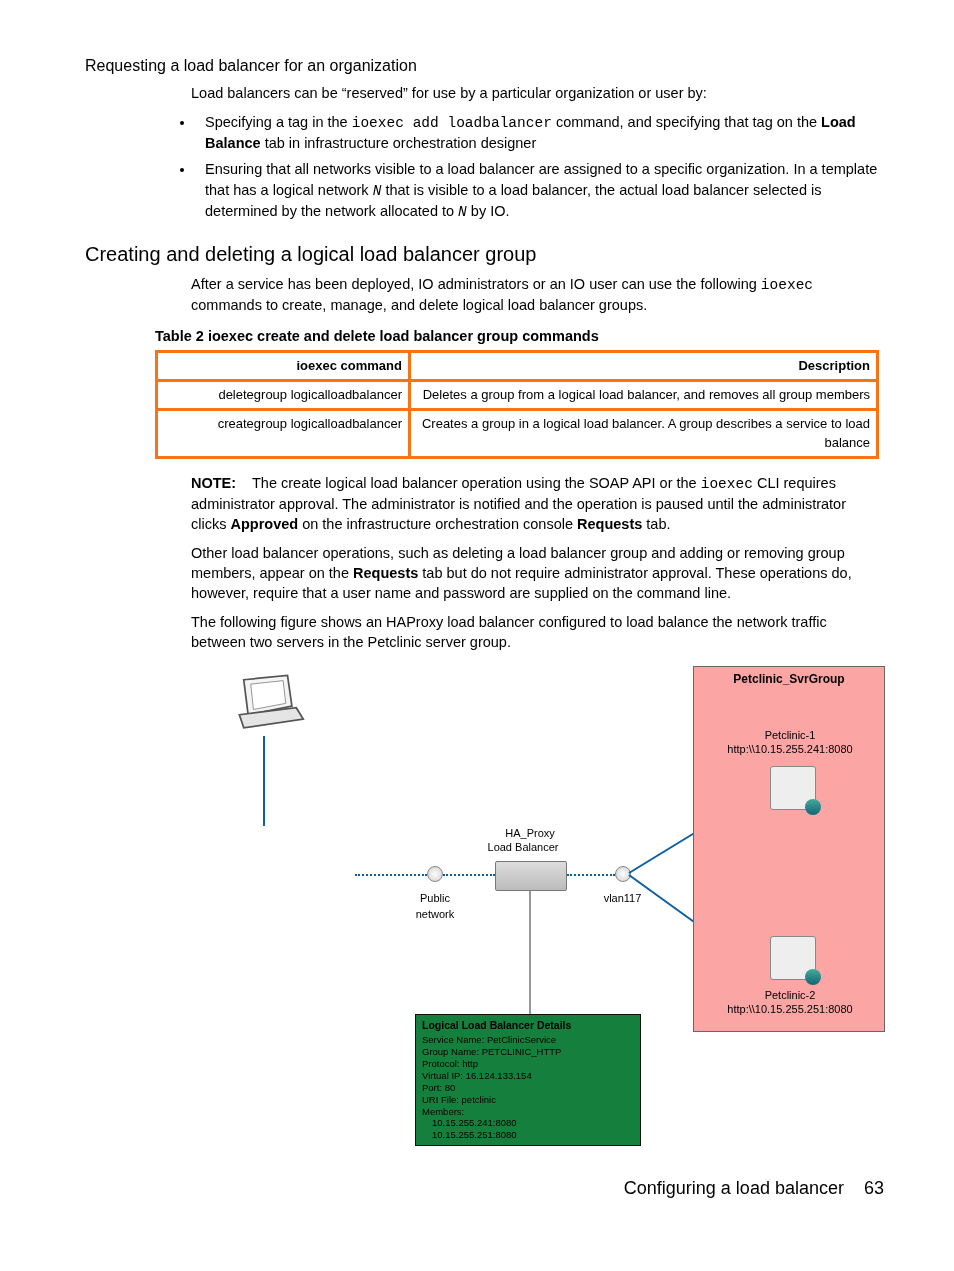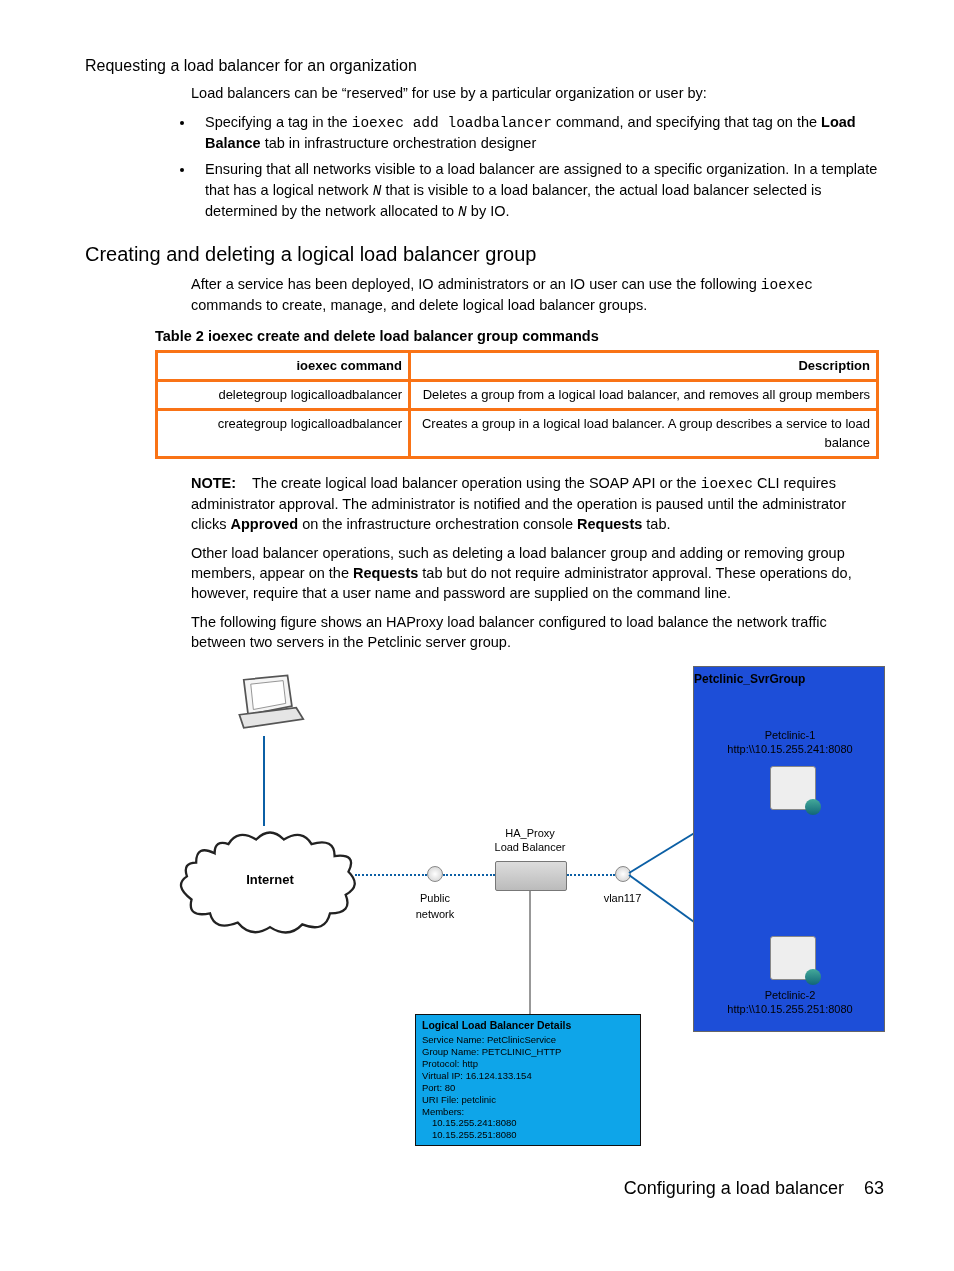--- a/index.html
+++ b/index.html
@@ -55,30 +55,30 @@
     position: relative;
     width: 700px;
     height: 480px;
     margin: 14px 0 0 110px;
     font-size: 11px;
   }
   .diagram .lbl { position: absolute; text-align: center; }
   .svrgroup-box {
     position:absolute; right:10px; top:0;
     width:190px; height:360px;
-    border:1px solid #666; background:#1d4ed8;
-    padding-top:4px; 
+    border:1px solid #666; background:#fca5a5;
+    padding-top:4px; text-align:center;
     font-weight:bold; font-size:12px;
   }
   .srv { position:absolute; width:50px; height:55px; }
   .srv .body{width:44px;height:42px;background:#eee;border:1px solid #888;border-radius:3px;position:relative;}
   .srv .body::after{content:"";position:absolute;right:-6px;bottom:-6px;width:16px;height:16px;border-radius:50%;background:linear-gradient(#4a9,#167);}
   .details-box{
     position:absolute; left:220px; bottom:0;
-    width:212px; border:1.5px solid #111; background:#0ea5e9;
+    width:212px; border:1.5px solid #111; background:#15803d;
     font-size:9.5px; line-height:1.25; padding:4px 6px;
   }
   .details-box .t{font-weight:bold;font-size:10.5px;margin-bottom:2px;}
   .lb-box{position:absolute;left:300px;top:195px;width:70px;height:28px;
     background:linear-gradient(#ddd,#bbb);border:1px solid #777;border-radius:2px;}
   .node{position:absolute;width:14px;height:14px;border:1px solid #888;border-radius:50%;
     background:radial-gradient(#fff,#ccc);}
   .dashline{position:absolute;border-top:2px dotted #0b5fa5;height:0;}
   .cloud{
     position:absolute;left:-20px;top:155px;width:190px;height:120px;
@@ -139,36 +139,30 @@
   <div class="laptop">
     <svg viewBox="0 0 100 80">
       <path d="M20 10 L70 5 L75 40 L25 50 Z" fill="#f5f5f5" stroke="#555" stroke-width="2"></path>
       <path d="M15 50 L80 42 L88 55 L20 65 Z" fill="#e5e5e5" stroke="#555" stroke-width="2"></path>
       <path d="M28 15 L65 11 L68 37 L31 44 Z" fill="#fff" stroke="#888"></path>
     </svg>
   </div>
 
   <div style="position:absolute;left:68px;top:70px;width:2px;height:90px;background:#0b5fa5"></div>
 
-  <div class="cloud">
-    <svg viewBox="0 0 200 130">
-      <path d="M40 35 Q20 25 20 45 Q5 45 10 60 Q-5 70 15 85 Q10 105 35 100 Q40 120 65 110 Q80 128 100 115 Q120 128 135 112 Q160 122 165 100 Q190 100 182 80 Q200 70 185 55 Q195 35 170 38 Q170 18 145 25 Q135 8 115 20 Q100 5 85 20 Q65 8 55 25 Q40 20 40 35 Z" fill="#fff" stroke="#222" stroke-width="2.5"></path>
-    </svg>
-    <div style="position:absolute;top:50px;left:0;width:100%;text-align:center;font-weight:bold;font-size:13px">Internet</div>
-  </div>
 
   <div class="dashline" style="left:160px;top:208px;width:72px"></div>
   <div class="node" style="left:232px;top:200px"></div>
   <div class="lbl" style="left:210px;top:225px;width:60px;white-space:pre-line">Public
 network</div>
 
   <div class="dashline" style="left:248px;top:208px;width:52px"></div>
 
   <div class="lbl" style="left:285px;top:160px;width:100px">HA_Proxy</div>
-  <div class="lbl" style="left:285px;top:174px;width:100px">Load Balancer</div>
+  <div class="lbl" style="left:278px;top:174px;width:100px">Load Balancer</div>
   <div class="lb-box"></div>
 
   <div class="dashline" style="left:372px;top:208px;width:48px"></div>
   <div class="node" style="left:420px;top:200px"></div>
   <div class="lbl" style="left:400px;top:225px;width:55px">vlan117</div>
 
   <svg style="position:absolute;left:0;top:0;width:700px;height:370px;pointer-events:none">
     <line x1="434" y1="207" x2="560" y2="130" stroke="#0b5fa5" stroke-width="2"></line>
     <line x1="434" y1="209" x2="560" y2="300" stroke="#0b5fa5" stroke-width="2"></line>
     <line x1="335" y1="225" x2="335" y2="360" stroke="#333" stroke-width="1"></line>

